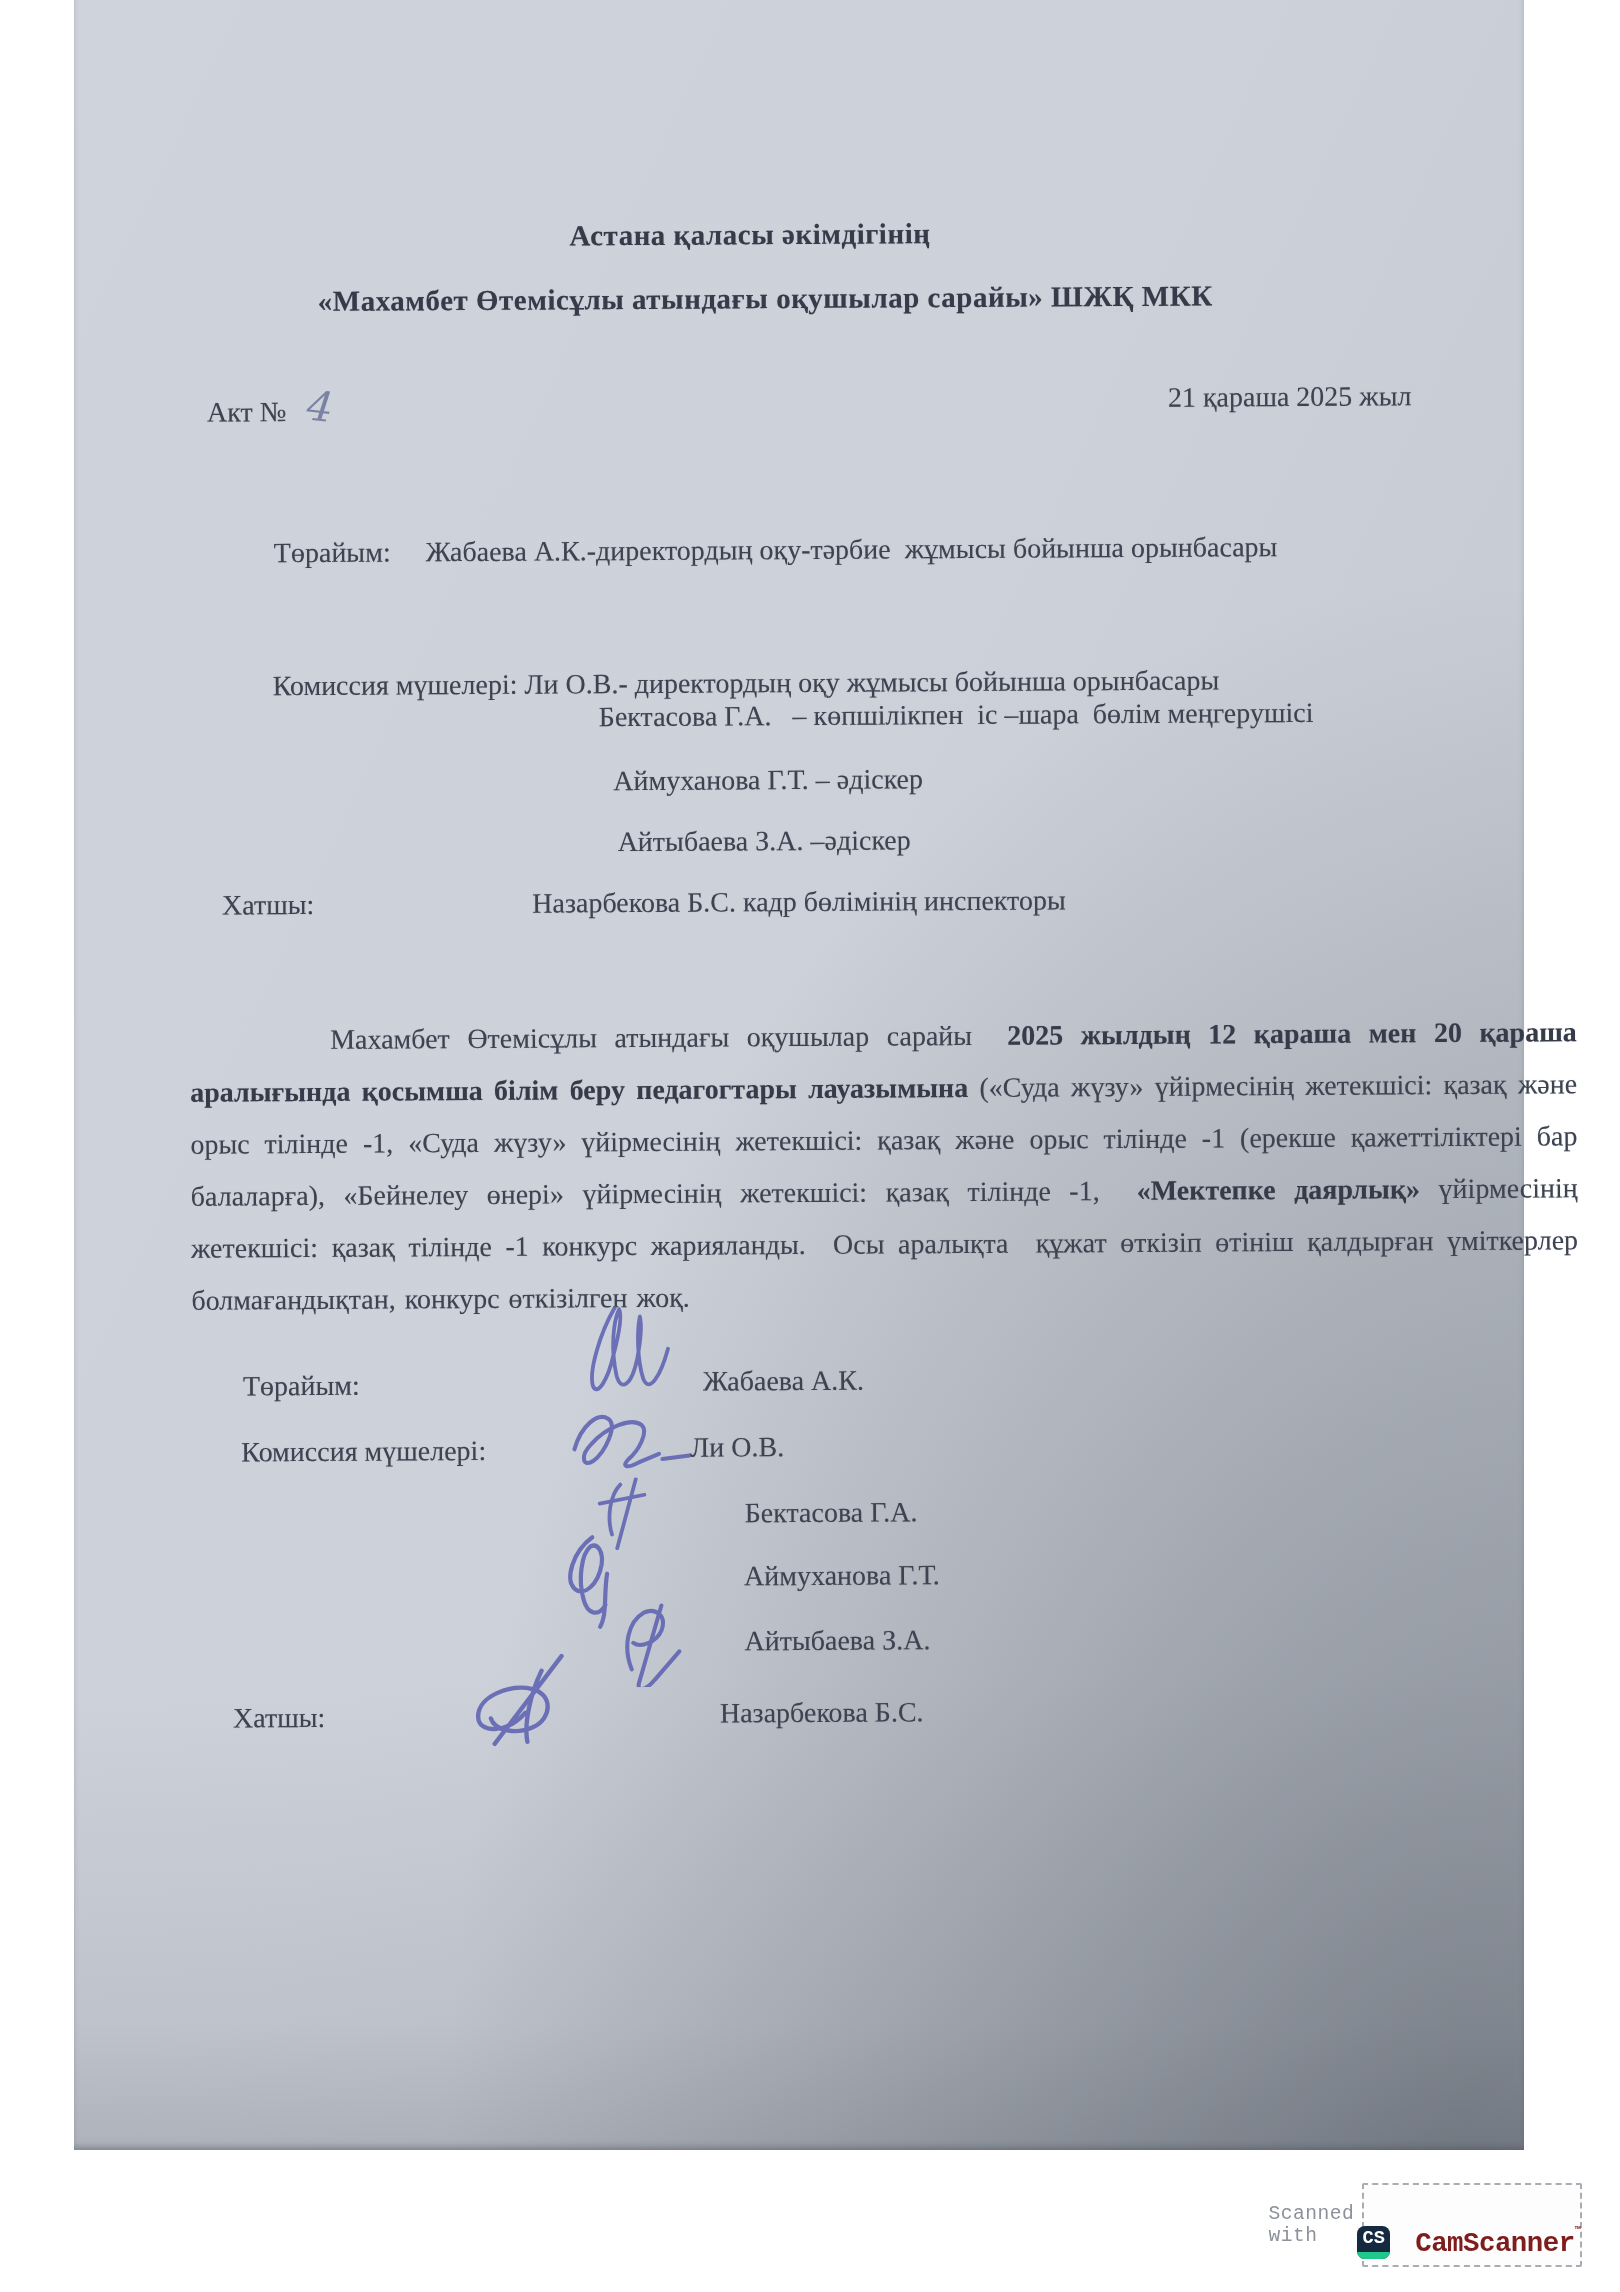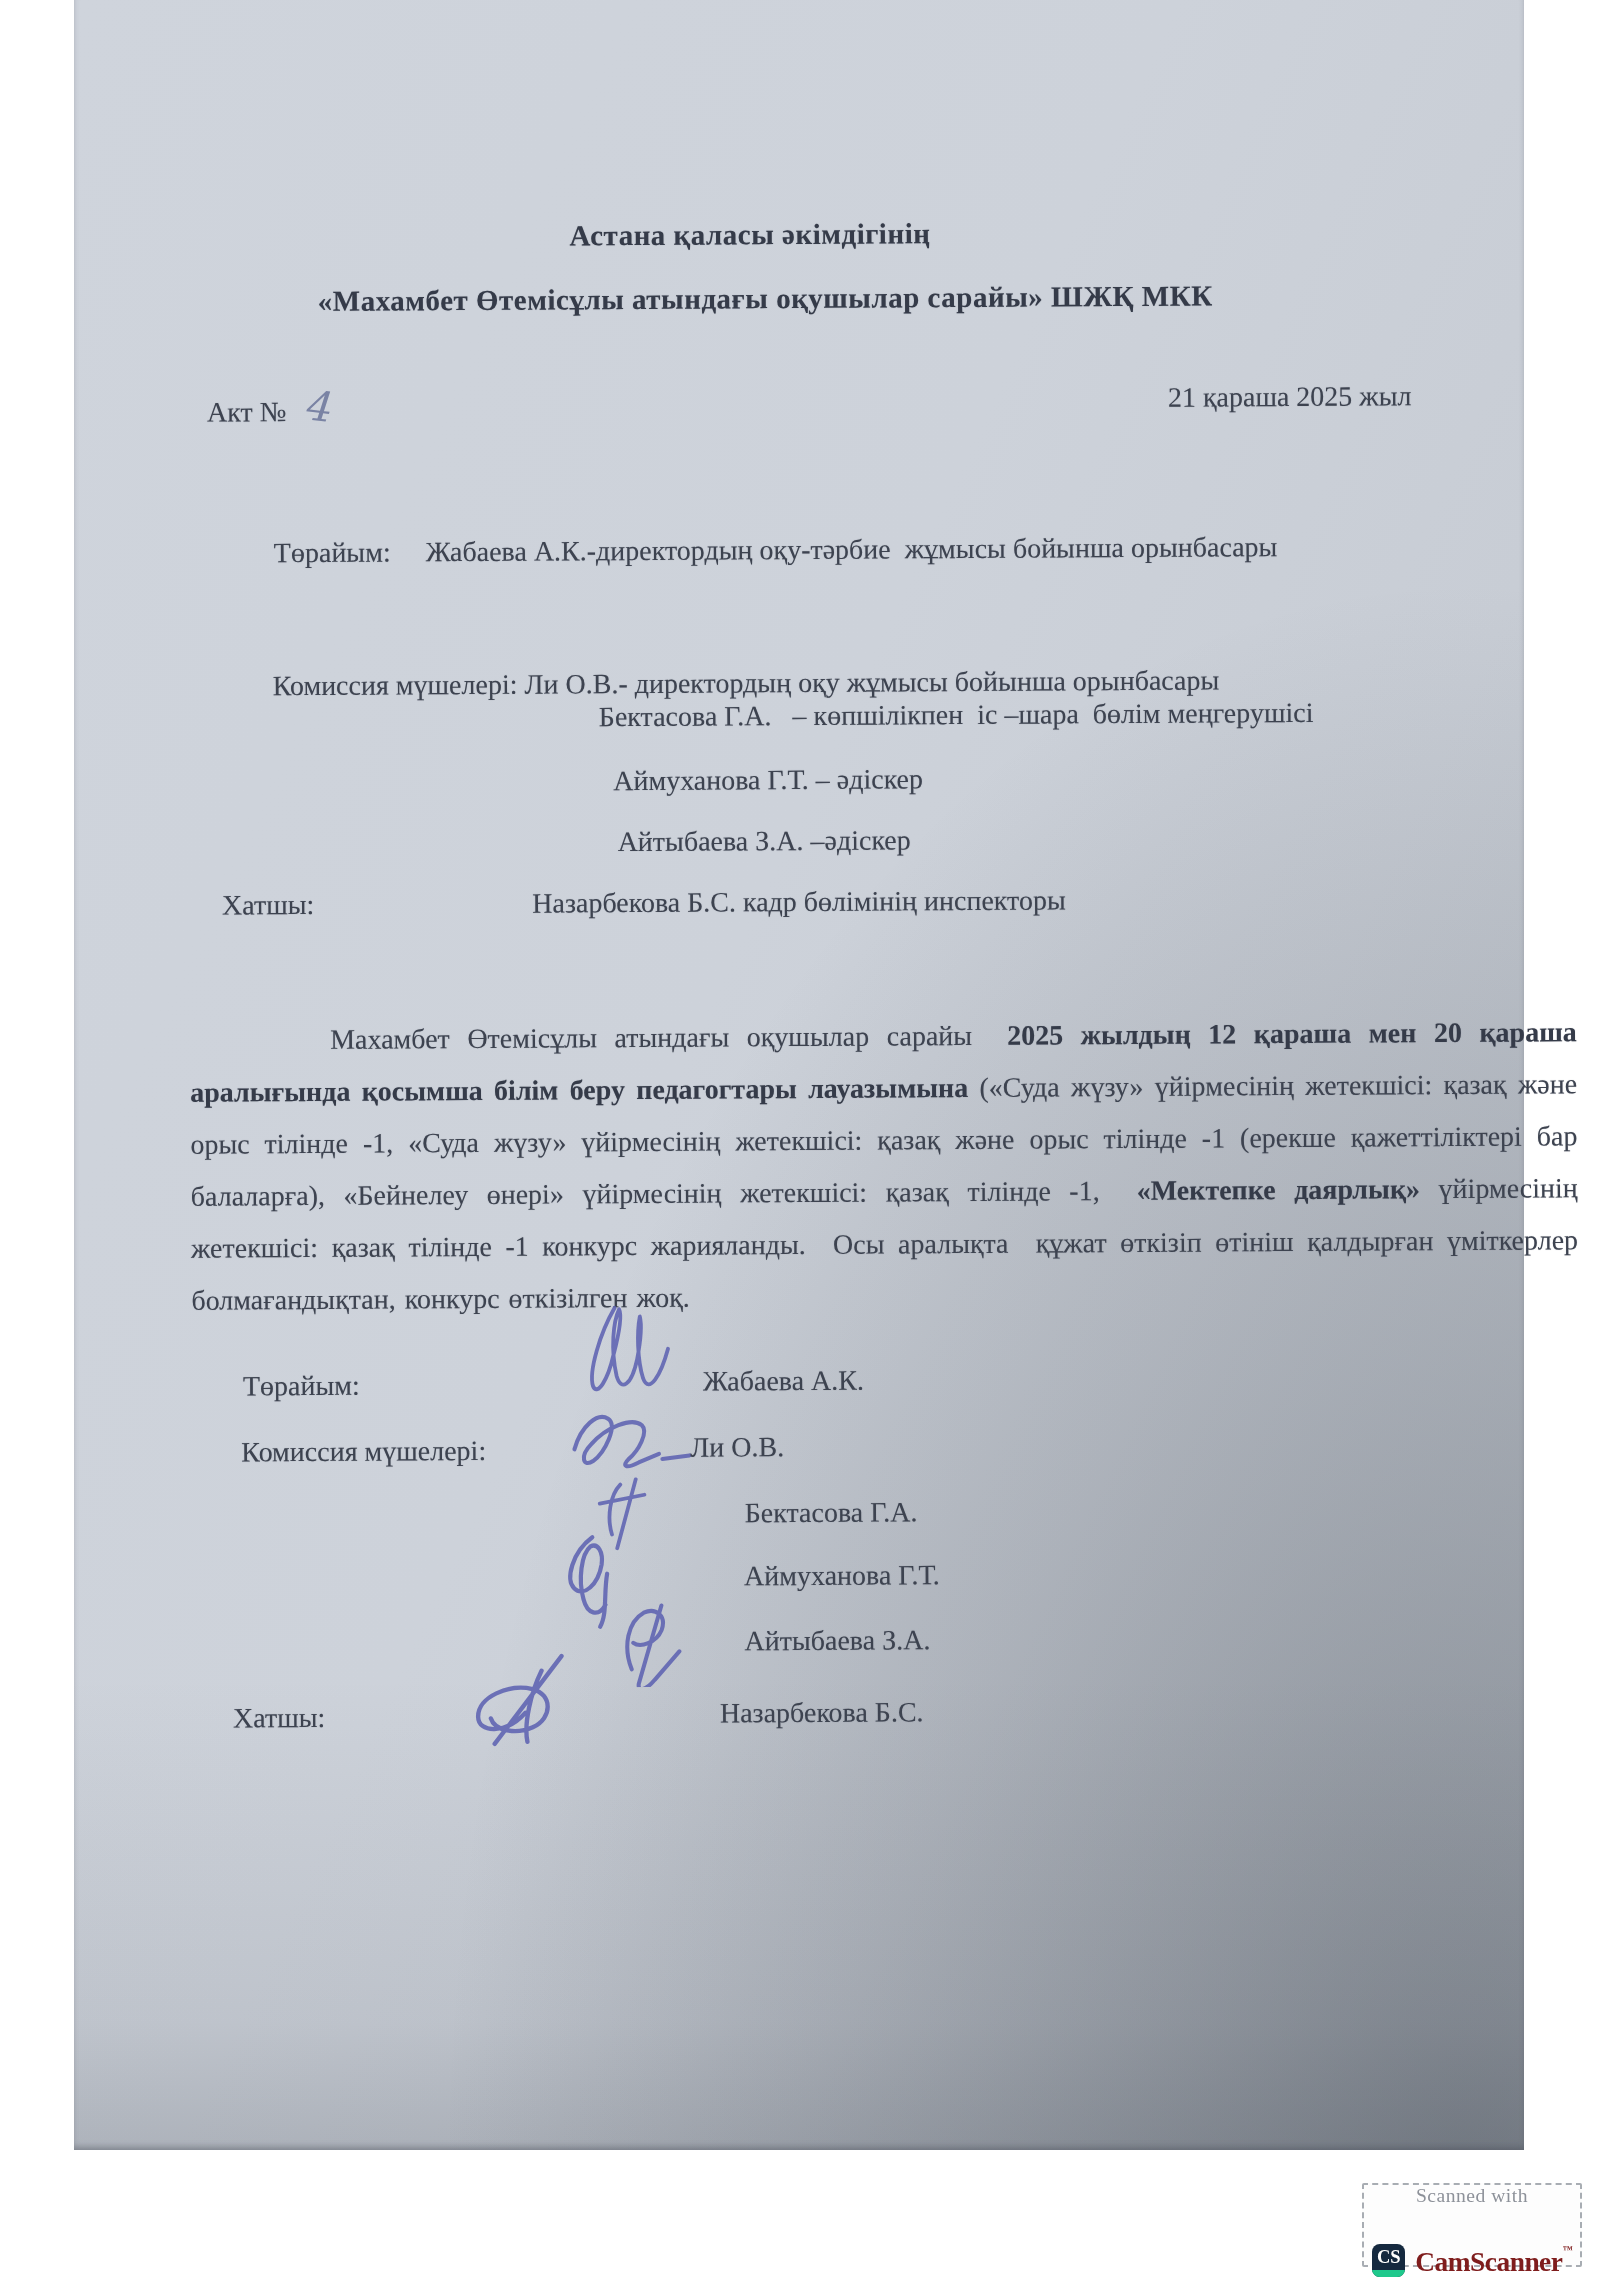--- a/index.html
+++ b/index.html
@@ -33,25 +33,25 @@
     word-spacing:2px;
   }
   .para b{color:#353b49;}
   .sig-label{font-size:28px;}
   .sig-name{font-size:28px;}
   .ink{stroke:#5a5fb0;fill:none;stroke-linecap:round;stroke-linejoin:round;opacity:0.85;}
   
   .badge{
     position:absolute;left:1362px;top:2183px;width:216px;height:80px;
     background:#fdfdfd;border:2px dashed #a8adb3;border-radius:2px;
-    display:flex;flex-direction:column;align-items:center;justify-content:space-between;
-    font-family:Liberation Serif, serif;gap:2.9px;
+    display:flex;flex-direction:row;align-items:center;justify-content:flex-end;
+    font-family:Liberation Mono, monospace;gap:2.9px;
   }
   .badge-line1{color:#8d9199;font-size:19.6px;letter-spacing:0.5px;}
-  .badge-line2{display:flex;align-items:center;gap:10px;margin-top:34px;}
+  .badge-line2{display:flex;align-items:center;gap:25px;margin-top:34px;}
   .cs-logo{
     position:relative;width:33px;height:33px;border-radius:7.8px;background:#15293f;
     display:flex;align-items:flex-start;justify-content:center;overflow:hidden;
     color:#ffffff;font-weight:bold;font-size:18.6px;line-height:26.5px;
   }
   .cs-logo::after{
     content:"";position:absolute;left:0;right:0;bottom:0;height:6.9px;background:#1fc98c;
   }
   .brand{color:#7f1d1d;font-weight:bold;font-size:27.4px;letter-spacing:-0.5px;}
   .brand sup{font-size:9.8px;font-weight:bold;vertical-align:17.6px;}

